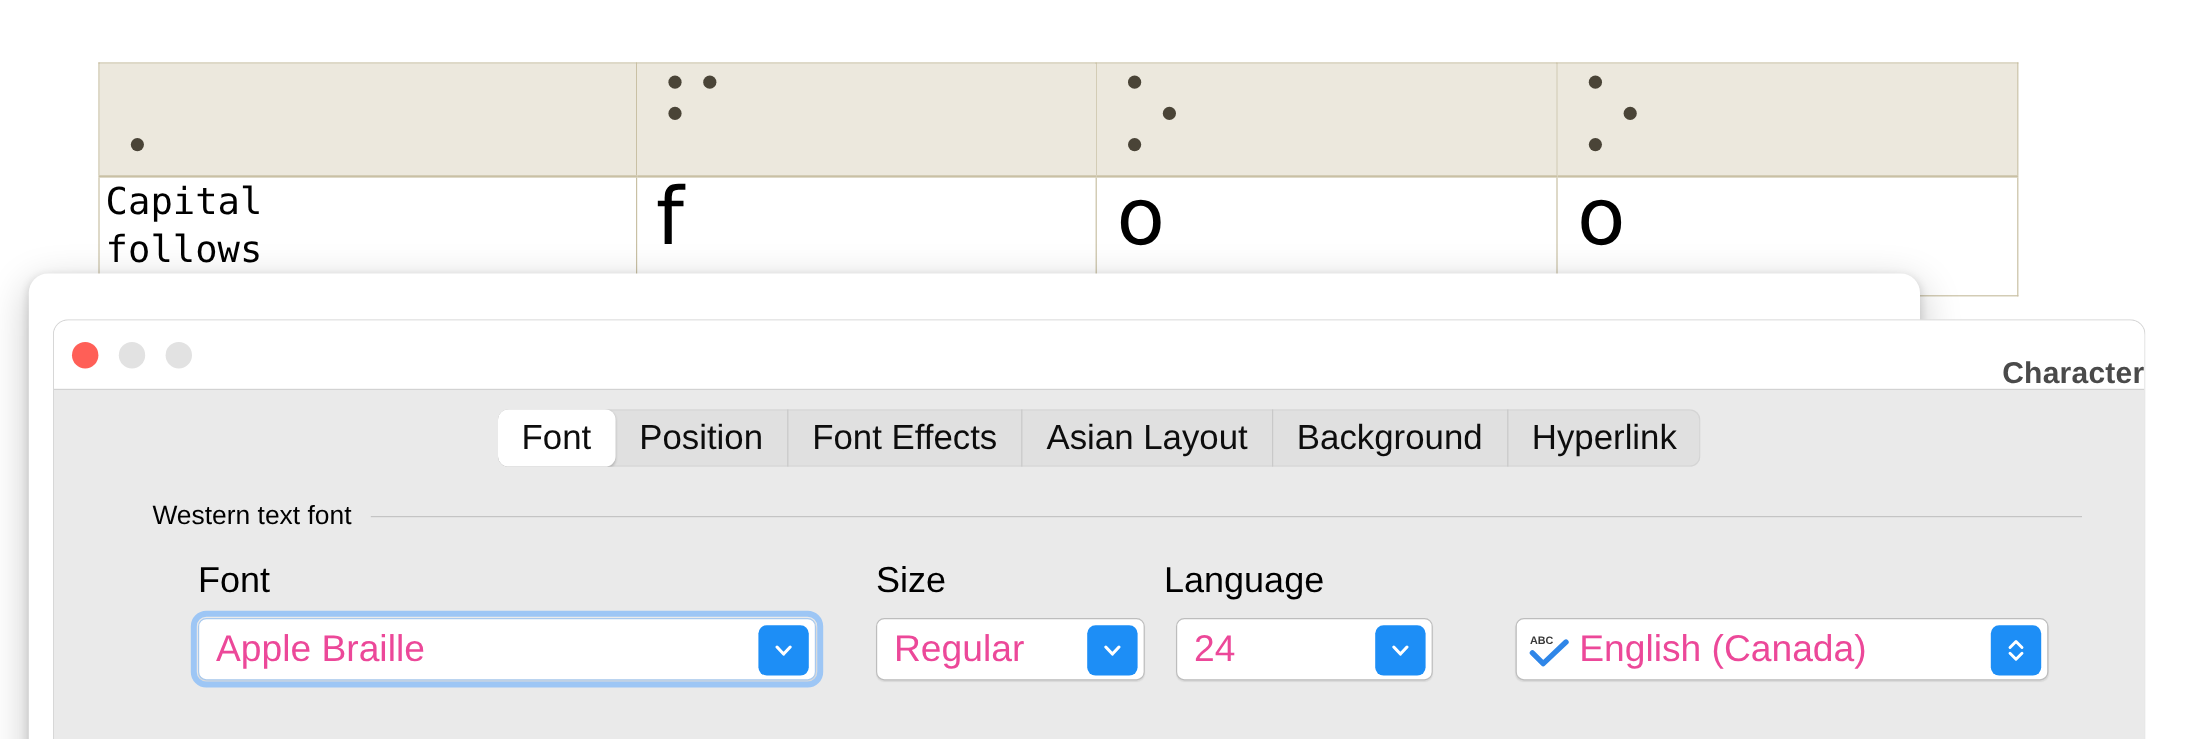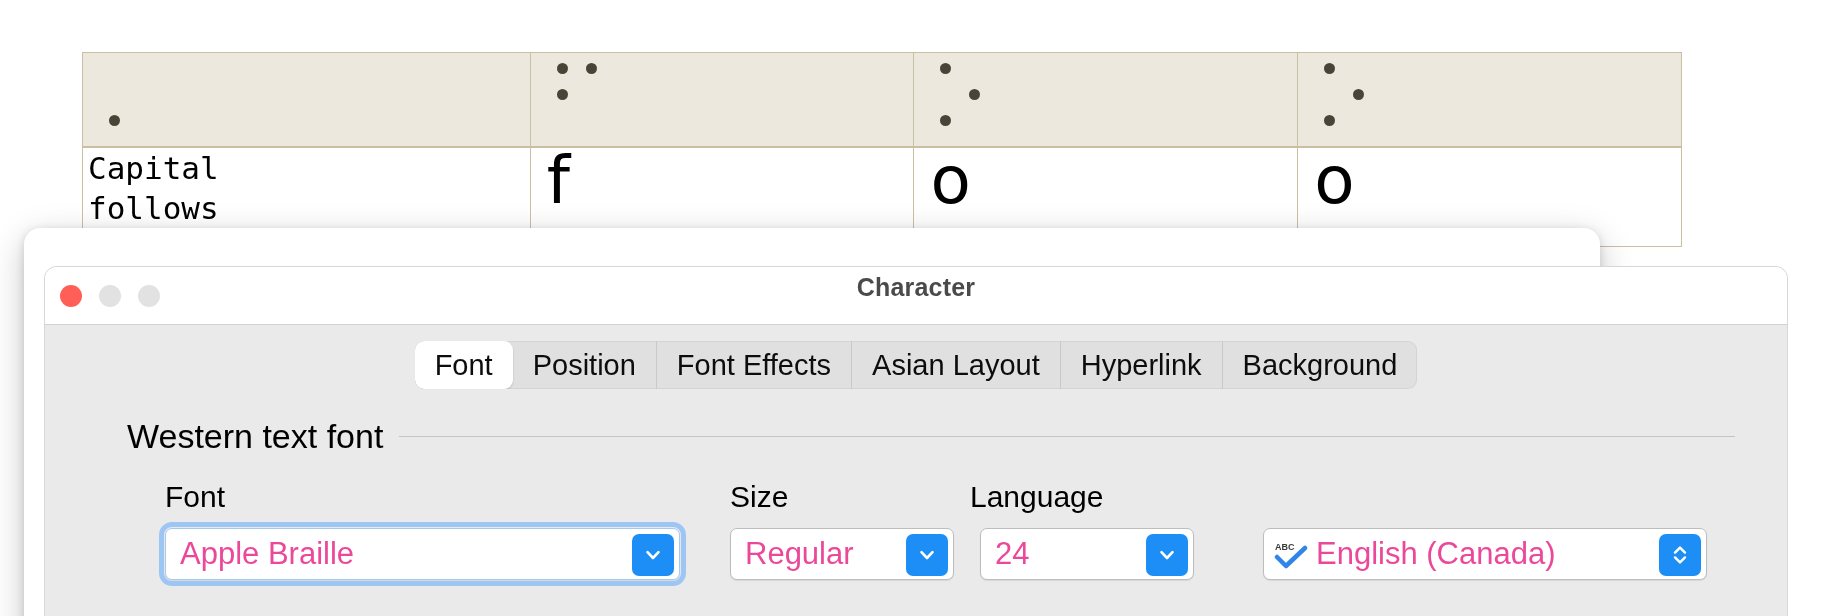--- a/index.html
+++ b/index.html
@@ -120,22 +120,22 @@
   .light {
     width: 22px; height: 22px;
     border-radius: 50%;
   }
   .light.red    { background: #ff5f57; }
   .light.yellow { background: #e2e2e2; }
   .light.green  { background: #e2e2e2; }
 
   .win-title {
     position: absolute;
-    left: 0; right: 0; top: 6px;
-    text-align: center;
+    left: 0; right: 0; top: 30px;
+    text-align: right;
     font-size: 25px;
     font-weight: bold;
     color: #4a4a4a;
     letter-spacing: 0.2px;
   }
 
   .dialog-body {
     background: #eaeaea;
     height: 322px;
     padding: 0;
@@ -177,21 +177,21 @@
   }
 
   
   .section-head {
     display: flex;
     align-items: center;
     margin: 28px 52px 0 82px;
     gap: 16px;
   }
   .section-title {
-    font-size: 34px;
+    font-size: 22px;
     color: #000000;
     white-space: nowrap;
   }
   .section-rule {
     flex: 1;
     height: 1px;
     background: #c4c4c4;
   }
 
   
@@ -336,22 +336,22 @@
     </div>
 
     <div class="dialog-body">
 
       <div class="tabbar-wrap">
         <div class="tabbar">
           <div class="tab active">Font</div>
           <div class="tab">Position</div>
           <div class="tab">Font Effects</div>
           <div class="tab">Asian Layout</div>
+          <div class="tab">Background</div>
           <div class="tab">Hyperlink</div>
-          <div class="tab">Background</div>
         </div>
       </div>
 
       <div class="section-head">
         <span class="section-title">Western text font</span>
         <span class="section-rule"></span>
       </div>
 
       <div class="fields">
 

